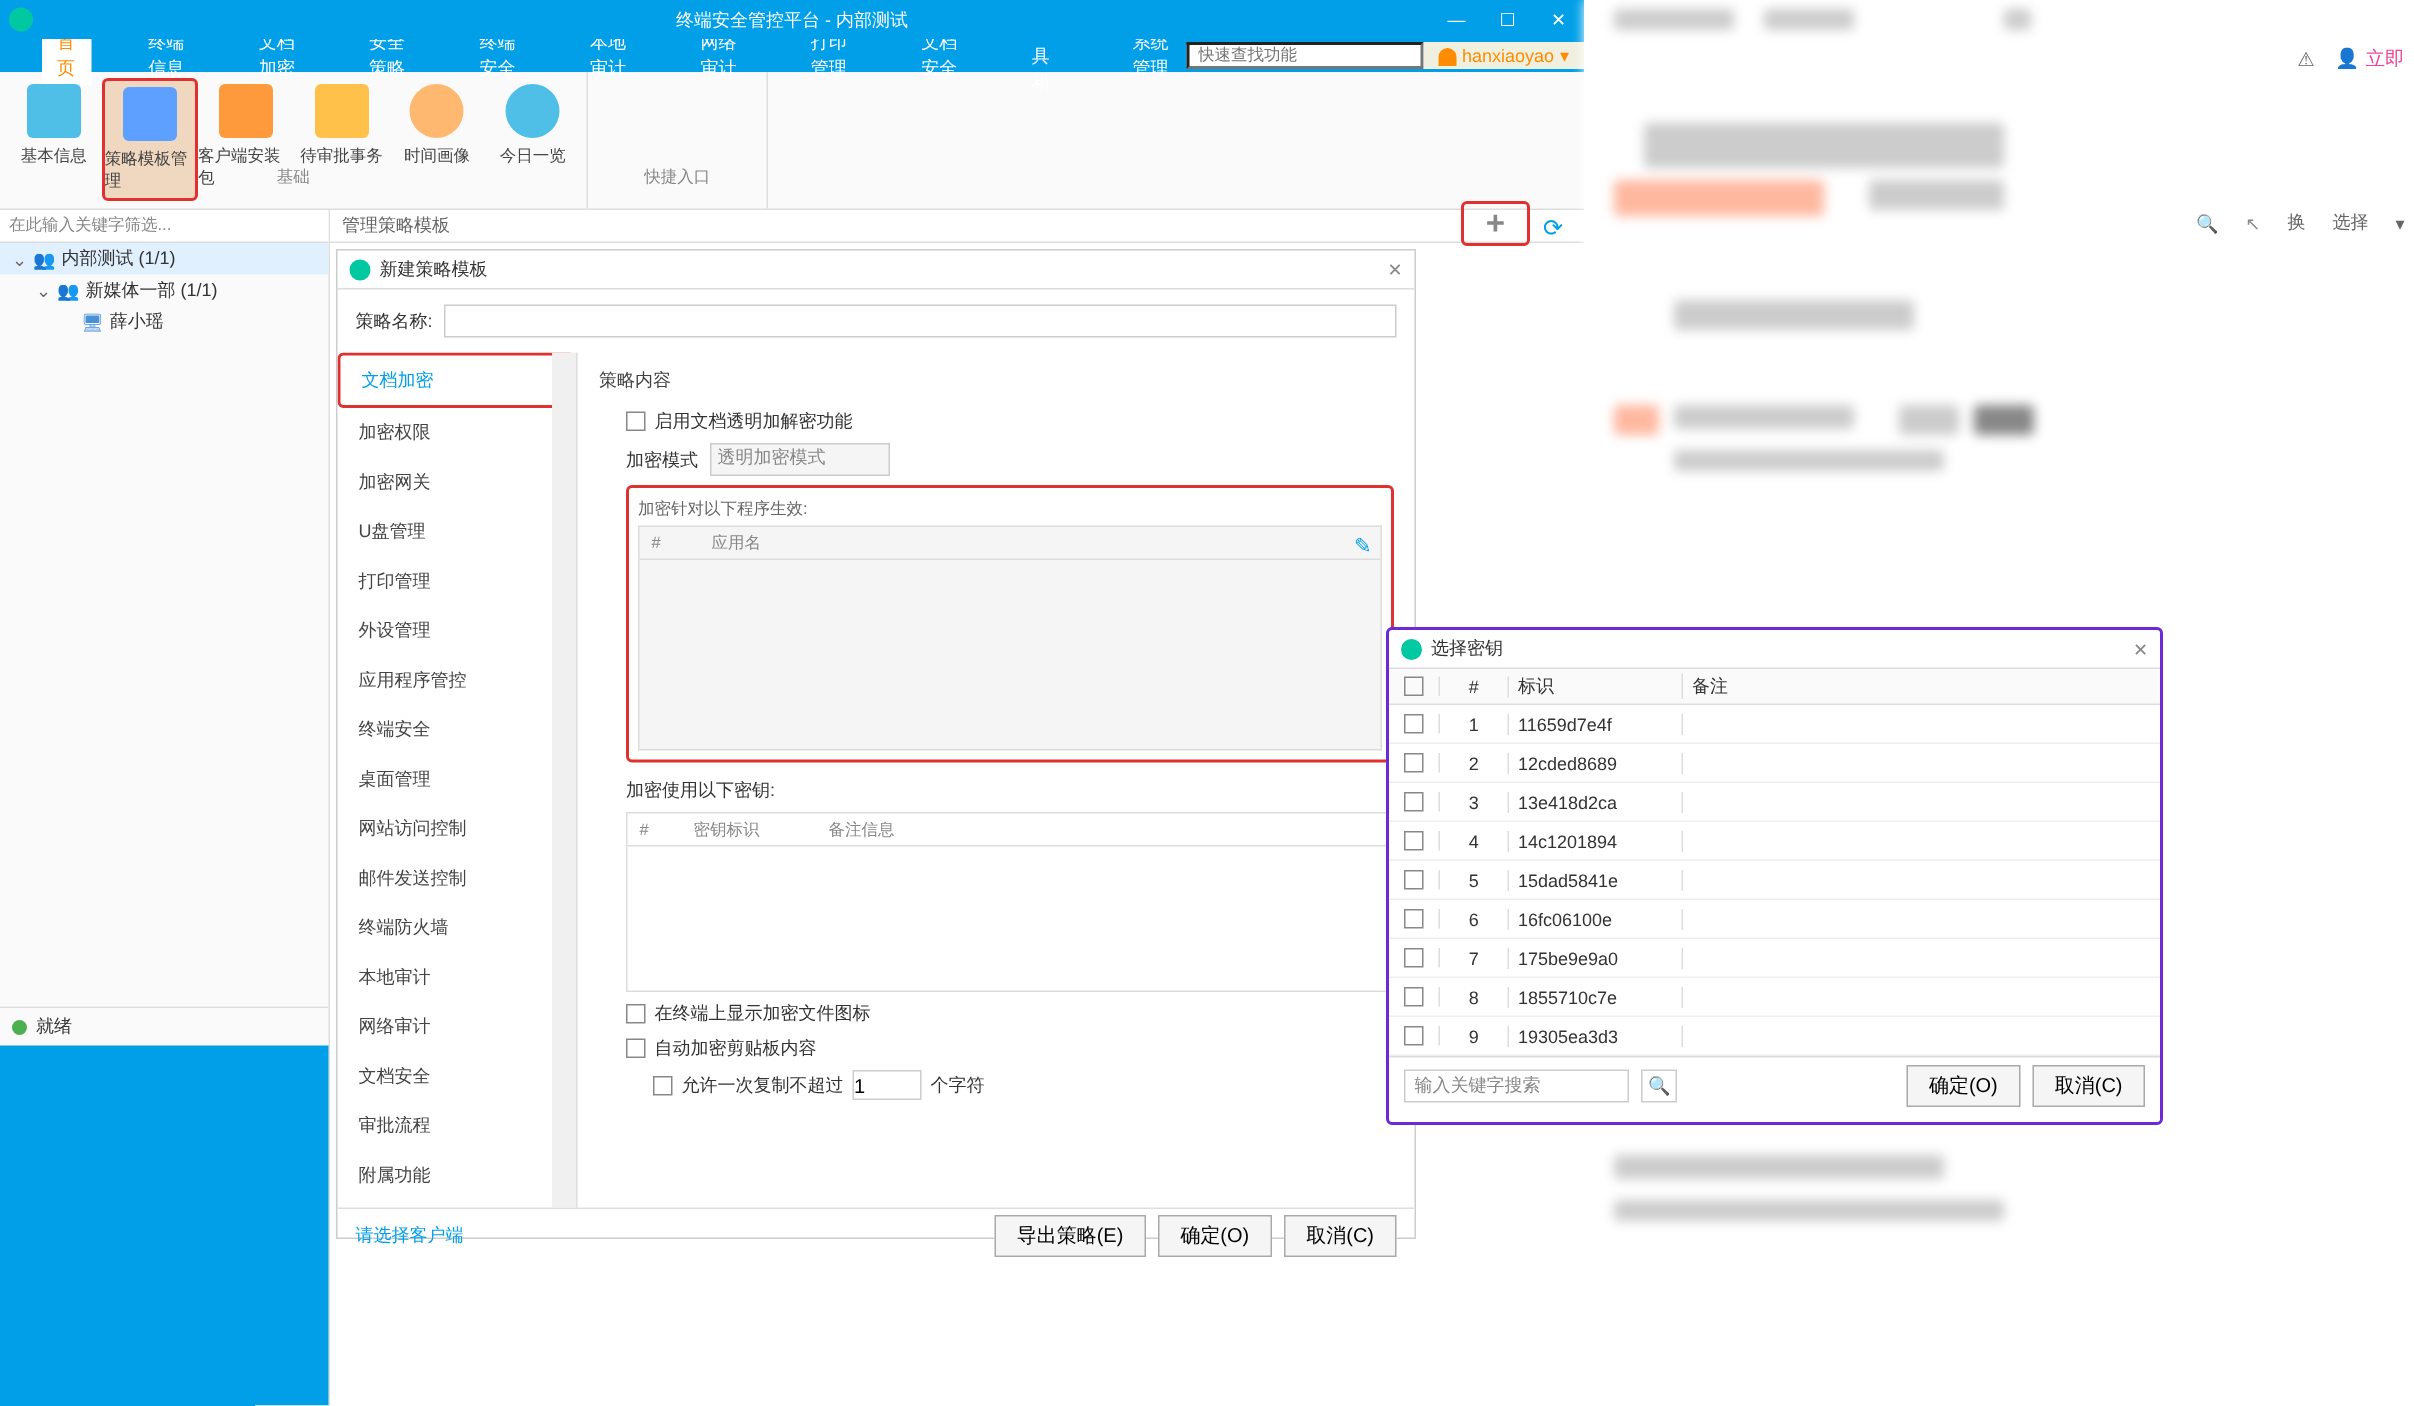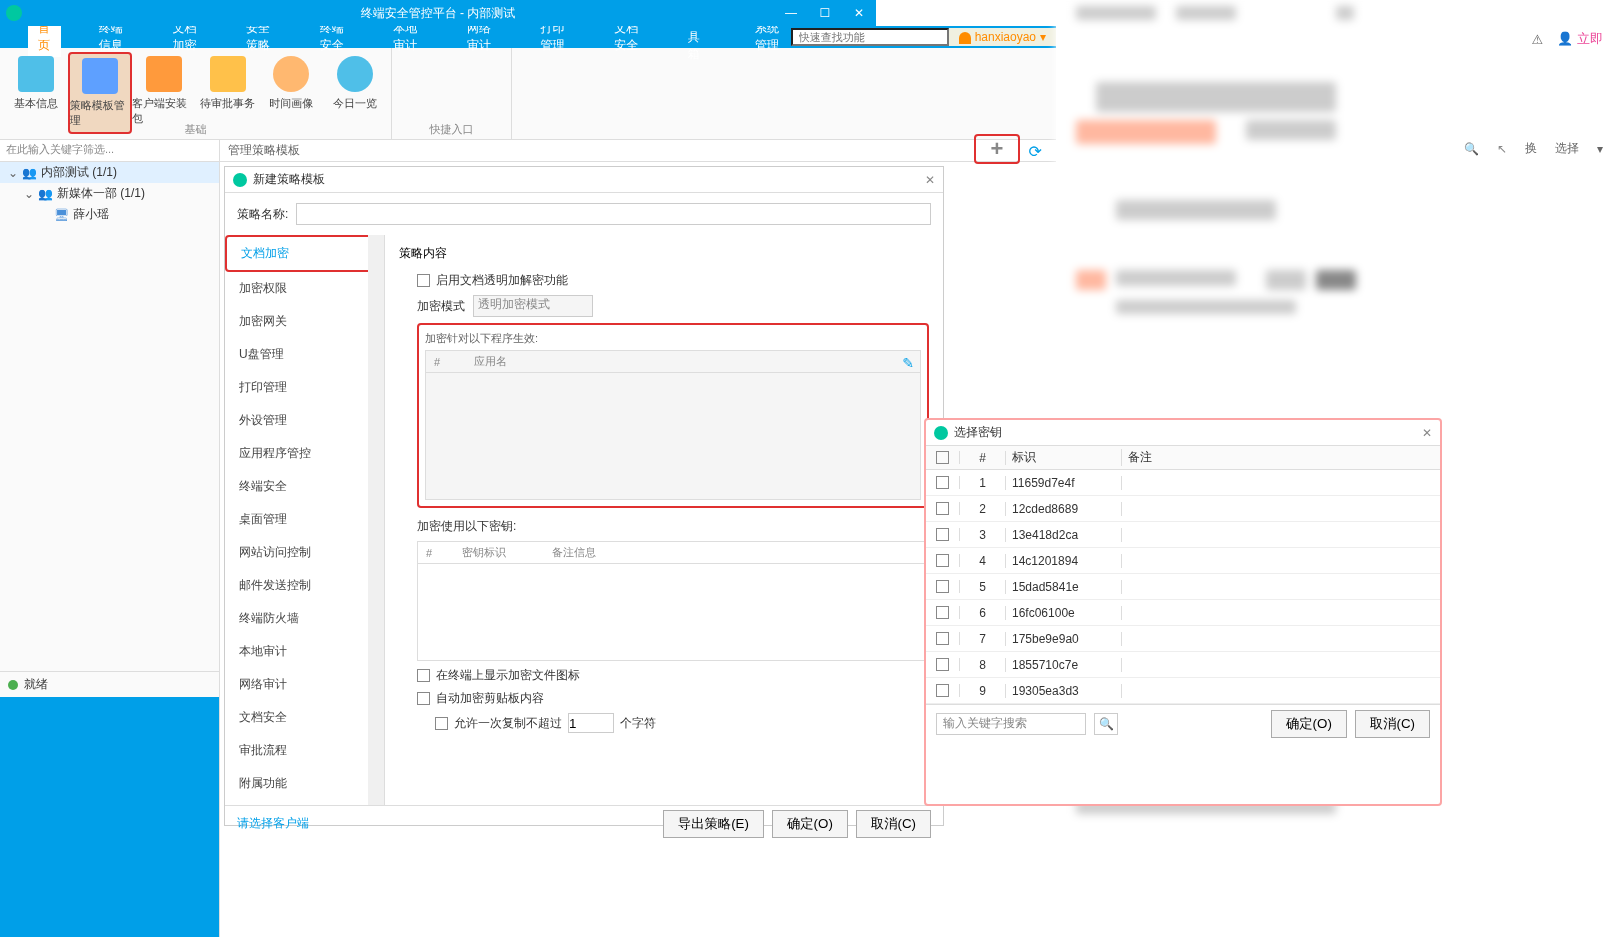--- a/index.html
+++ b/index.html
@@ -1,40 +1,40 @@
 <!DOCTYPE html>
 <html><head>
   <meta charset="utf-8">
   <style>
     * { margin: 0; padding: 0; box-sizing: border-box; font-family: "Microsoft YaHei", Arial, sans-serif; }
     body { background: #fff; font-size: 12px; color: #333; width: 1609px; height: 937px; overflow: hidden; position: relative; }
     
     
-    .titlebar { height: 26px; background: #009fe8; color: #fff; display: flex; align-items: center; justify-content: center; position: relative; width: 876px; }
+    .titlebar { height: 26px; background: #009fe8; color: #fff; display: flex; align-items: center; justify-content: center; position: relative; width: 1056px; }
     .titlebar .app-icon { position: absolute; left: 6px; width: 16px; height: 16px; background: #00c8a0; border-radius: 50%; }
     .titlebar .ctrl { position: absolute; right: 0; display: flex; }
     .titlebar .ctrl span { width: 34px; height: 26px; display: flex; align-items: center; justify-content: center; color: #fff; }
     
     
     .menubar { height: 22px; background: #009fe8; display: flex; align-items: center; width: 1056px; }
     .menubar .tab { padding: 3px 10px; color: #fff; cursor: pointer; margin-left: 28px; }
     .menubar .tab.active { background: #fff; color: #ff8c00; }
     .menubar .search { margin-left: auto; width: 160px; height: 18px; background: #fff; padding: 0 6px; font-size: 11px; color: #888; }
     .menubar .user { background: #f0f0e0; padding: 2px 10px; color: #ff8c00; display: flex; align-items: flex-end; gap: 4px; }
     .menubar .user-icon { width: 12px; height: 12px; background: #ff8c00; border-radius: 50% 50% 0 0; }
     
     
     .ribbon { height: 92px; background: #fafafa; border-bottom: 1px solid #ddd; display: flex; width: 1056px; }
     .ribbon-group { border-right: 1px solid #ddd; padding: 4px; position: relative; }
     .ribbon-items { display: flex; }
     .ribbon-item { display: flex; flex-direction: column; align-items: center; width: 72px; padding: 4px 0; cursor: pointer; }
     .ribbon-item.highlight { background: #f0d8c0; border: 2px solid #e03030; border-radius: 4px; }
     .ribbon-icon { width: 36px; height: 36px; margin-bottom: 4px; border-radius: 4px; }
     .ribbon-label { font-size: 11px; color: #444; }
-    .ribbon-group-label { position: absolute; bottom: 2px; left: 50%; transform: translateX(-50%); font-size: 11px; color: #888; text-align: center; }
+    .ribbon-group-label { position: absolute; bottom: 14px; left: 50%; transform: translateX(-50%); font-size: 11px; color: #888; text-align: center; }
     
     
     .main-area { display: flex; width: 1056px; height: 797px; }
     .tree-panel { width: 220px; border-right: 1px solid #ddd; background: #fafafa; display: flex; flex-direction: column; }
     .tree-search { height: 22px; padding: 2px 6px; border-bottom: 1px solid #ddd; background: #fff; color: #888; font-size: 11px; }
     .tree-node { padding: 2px 0 2px 8px; display: flex; align-items: center; gap: 4px; }
     .tree-node.lvl1 { padding-left: 24px; }
     .tree-node.lvl2 { padding-left: 54px; }
     .tree-node.selected { background: #e0f0ff; }
     .tree-toggle { width: 10px; color: #666; }
@@ -54,42 +54,42 @@
     .dlg-title-icon { width: 14px; height: 14px; background: #00c8a0; border-radius: 50%; }
     .dlg-title-close { margin-left: auto; color: #888; cursor: pointer; }
     .dlg-row { display: flex; align-items: center; padding: 10px 12px; gap: 8px; }
     .dlg-input { border: 1px solid #ccc; height: 22px; flex: 1; padding: 0 4px; }
     .dlg-body { display: flex; height: 570px; }
     .dlg-sidebar { width: 160px; border-right: 1px solid #ddd; overflow-y: auto; position: relative; }
     .dlg-side-item { padding: 8px 14px; cursor: pointer; color: #444; }
     .dlg-side-item.active { color: #009fe8; border: 2px solid #e03030; border-radius: 4px; }
     .dlg-side-scroll { position: absolute; right: 0; top: 0; width: 16px; height: 100%; background: #f0f0f0; }
     .dlg-content { flex: 1; padding: 10px 14px; overflow-y: auto; position: relative; }
-    .section-title { color: #000000; margin-bottom: 10px; }
+    .section-title { color: #404040; margin-bottom: 10px; }
     .checkbox-row { display: flex; align-items: center; gap: 6px; margin: 6px 0 6px 18px; }
     .checkbox { width: 13px; height: 13px; border: 1px solid #888; }
     .mode-row { display: flex; align-items: center; gap: 8px; margin: 6px 0 6px 18px; }
     .select { border: 1px solid #ccc; height: 22px; width: 120px; padding: 0 4px; color: #888; background: #f5f5f5; }
     .process-box { border: 2px solid #e03030; border-radius: 4px; padding: 6px; margin: 6px 0 10px 18px; }
     .process-label { font-size: 11px; color: #666; }
     .process-table { background: #f5f5f5; border: 1px solid #ddd; height: 150px; margin-top: 4px; position: relative; }
     .process-table-header { display: flex; height: 22px; align-items: center; border-bottom: 1px solid #ddd; }
     .pt-col { padding: 0 8px; color: #888; font-size: 11px; }
     .edit-icon { position: absolute; right: 6px; top: 4px; color: #009fe8; font-size: 14px; }
     .key-section { margin: 10px 0 6px 18px; }
     .key-table { border: 1px solid #ddd; height: 120px; position: relative; }
     .key-edit-box { position: absolute; right: -24px; top: -2px; width: 26px; height: 26px; border: 2px solid #e03030; border-radius: 4px; display: flex; align-items: center; justify-content: center; }
     .key-gear { position: absolute; right: -22px; top: 26px; color: #009fe8; }
     .spinner { border: 1px solid #ccc; width: 46px; height: 20px; }
     .dlg-footer { height: 36px; border-top: 1px solid #ddd; display: flex; align-items: center; padding: 0 12px; gap: 8px; }
     .dlg-footer-link { color: #009fe8; }
     .dlg-btn { border: 1px solid #aaa; background: #f5f5f5; padding: 4px 14px; cursor: pointer; }
     
     
-    .dialog-key { position: absolute; left: 924px; top: 418px; width: 518px; height: 388px; background: #fff; border: 2px solid #fca5a5; border-radius: 4px; z-index: 10; }
+    .dialog-key { position: absolute; left: 924px; top: 418px; width: 518px; height: 332px; background: #fff; border: 2px solid #6d28d9; border-radius: 4px; z-index: 10; }
     .key-rows { height: 234px; overflow-y: scroll; }
     .key-header { display: flex; height: 24px; border-bottom: 1px solid #ddd; background: #fafafa; align-items: center; }
     .key-row { display: flex; height: 26px; align-items: center; border-bottom: 1px solid #eee; }
     .k-col-chk { width: 34px; display: flex; justify-content: center; border-right: 1px solid #ddd; }
     .k-col-num { width: 46px; text-align: center; border-right: 1px solid #ddd; }
     .k-col-id { width: 116px; padding: 0 6px; border-right: 1px solid #ddd; }
     .k-col-note { flex: 1; padding: 0 6px; }
     .key-footer { height: 38px; border-top: 1px solid #ddd; display: flex; align-items: center; padding: 0 10px; gap: 8px; }
     .key-search { border: 1px solid #ccc; height: 22px; flex: 1; padding: 0 6px; color: #888; display: flex; align-items: center; }
     .key-search-btn { width: 24px; height: 22px; border: 1px solid #ccc; display: flex; align-items: center; justify-content: center; }

